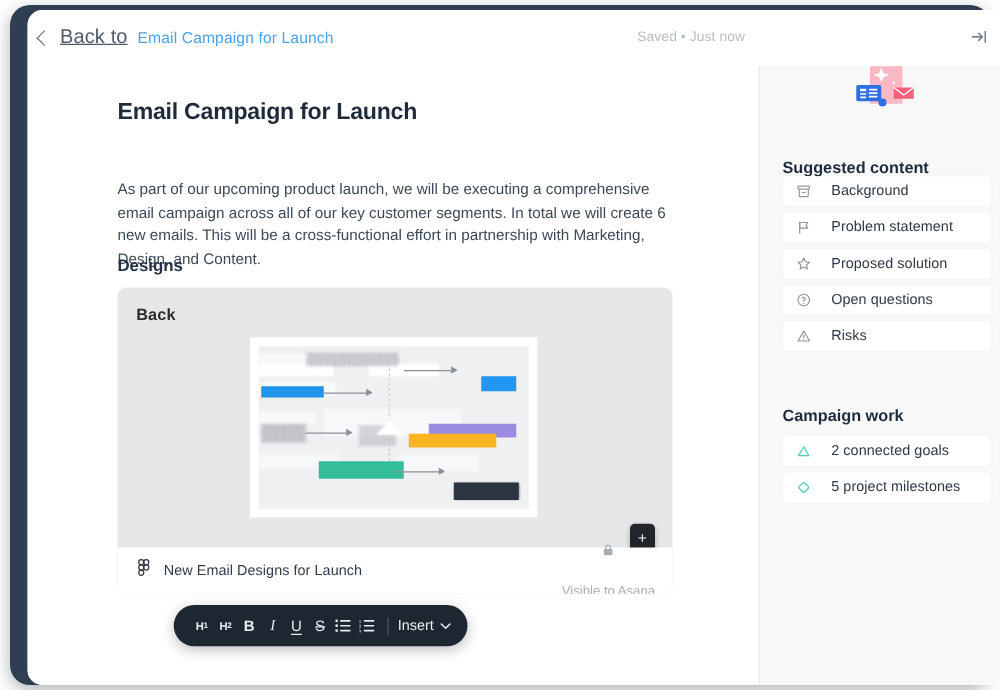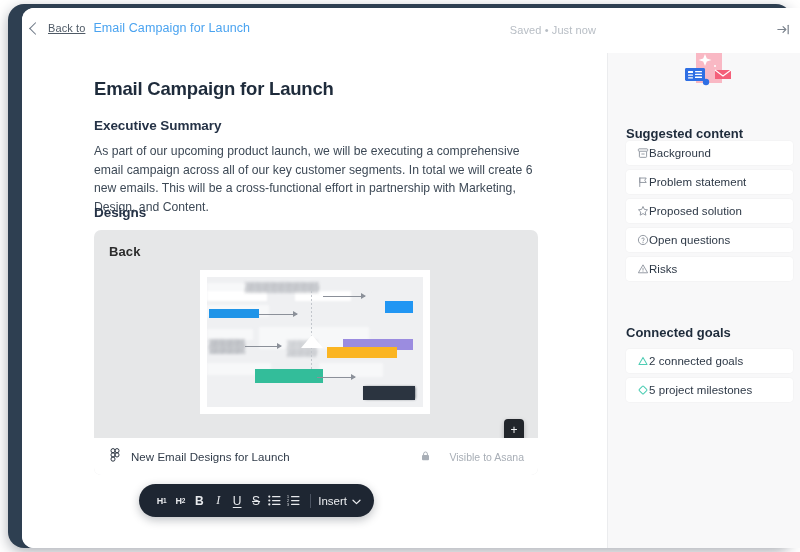--- a/index.html
+++ b/index.html
@@ -46,21 +46,21 @@
     cursor: pointer;
   }
   #back-chevron {
     width: 9px; height: 9px;
     border-left: 1.6px solid #6b7684;
     border-bottom: 1.6px solid #6b7684;
     transform: rotate(45deg);
     margin-top: 0px;
   }
   .back-label {
-    font-size: 11px;
+    font-size: 16px;
     color: #4f5a66;
     letter-spacing: .1px;
     text-decoration: underline;
   }
   .back-link {
     font-size: 12.5px;
     color: #4aa3f0;
     letter-spacing: .1px;
   }
   #save-status {
@@ -227,20 +227,21 @@
     font-size: 11.5px;
     color: #303b49;
     margin-left: 9px;
     letter-spacing: .05px;
   }
   #figma-visibility {
     margin-left: auto;
     display: flex; align-items: center; gap: 19px;
     font-size: 10.5px;
     color: #a8aeb6;
+    flex-direction: column;
   }
 
   
   #format-toolbar {
     position: absolute;
     left: 117px; top: 431px;
     width: 235px; height: 33px;
     background: #1e2632;
     border-radius: 17px;
     display: flex;
@@ -308,21 +309,21 @@
   #sb-suggested-list { top: 133px; }
   #sb-connected-list { top: 341px; text-align: right; }
   .sb-item {
     height: 24px;
     background: #ffffff;
     border-radius: 4px;
     margin-bottom: 5px;
     display: flex;
     align-items: center;
     padding: 0 10px;
-    gap: 0;
+    gap: 16px;
     cursor: pointer;
     box-shadow: 0 0 0 1px rgba(0,0,0,.015);
   }
   .sb-item-label {
     font-size: 11.5px;
     color: #2d3846;
     letter-spacing: .05px;
   }
   .sb-icon { width: 13px; height: 13px; display: flex; align-items: center; justify-content: center; flex: 0 0 13px; }
 </style>
@@ -343,21 +344,20 @@
         <svg width="15" height="15" viewBox="0 0 16 16" fill="none">
           <path d="M2 8h8M7.5 5l3 3-3 3" stroke="#7b838d" stroke-width="1.3" stroke-linecap="round" stroke-linejoin="round"></path>
           <path d="M13 3.5v9" stroke="#7b838d" stroke-width="1.3" stroke-linecap="round"></path>
         </svg>
       </div>
     </div>
 
     <div id="doc-column">
 
       <div id="doc-title">Email Campaign for Launch</div>
-      <div id="exec-heading">Executive Summary</div>
       <div id="exec-body">As part of our upcoming product launch, we will be executing a comprehensive email campaign across all of our key customer segments. In total we will create 6 new emails. This will be a cross-functional effort in partnership with Marketing, Design, and Content.</div>
       <div id="designs-heading">Designs</div>
 
       <div id="figma-card">
         <div id="figma-label">Back</div>
 
         <div id="figma-canvas-wrap">
           <div id="figma-canvas">
 
             <div class="fg-ghost" style="left:0;top:6px;width:40px;height:10px;"></div>
@@ -531,21 +531,21 @@
             <svg width="12" height="12" viewBox="0 0 13 13" fill="none">
               <path d="M6.5 2l5 8.6h-10z" stroke="#8d949d" stroke-width="1" stroke-linejoin="round"></path>
               <path d="M6.5 5.6v2.2" stroke="#8d949d" stroke-width="1" stroke-linecap="round"></path>
               <circle cx="6.5" cy="9.2" r=".5" fill="#8d949d"></circle>
             </svg>
           </span>
           <span class="sb-item-label">Risks</span>
         </div>
       </div>
 
-      <div id="sb-connected-heading">Connected goals</div>
+      <div id="sb-connected-heading">Campaign work</div>
 
       <div id="sb-connected-list" class="sb-list">
         <div class="sb-item">
           <span class="sb-icon">
             <svg width="12" height="12" viewBox="0 0 13 13" fill="none">
               <path d="M6.5 2.6l4.4 7.6H2.1z" stroke="#4ecdb4" stroke-width="1.1" stroke-linejoin="round"></path>
             </svg>
           </span>
           <span class="sb-item-label">2 connected goals</span>
         </div>

